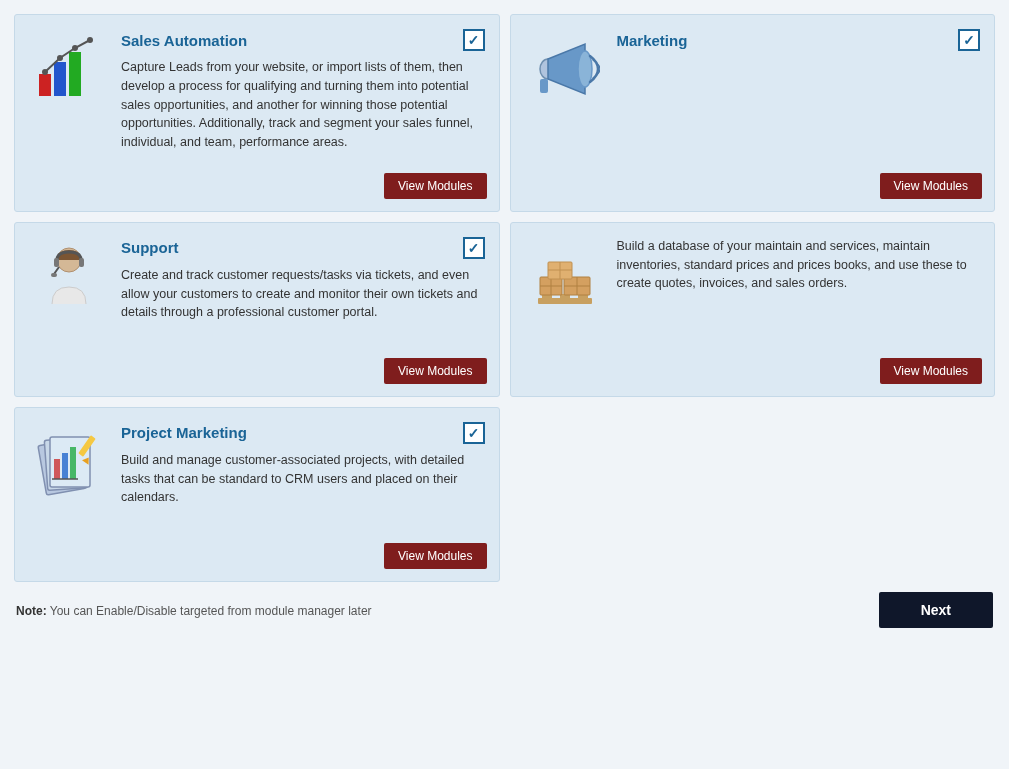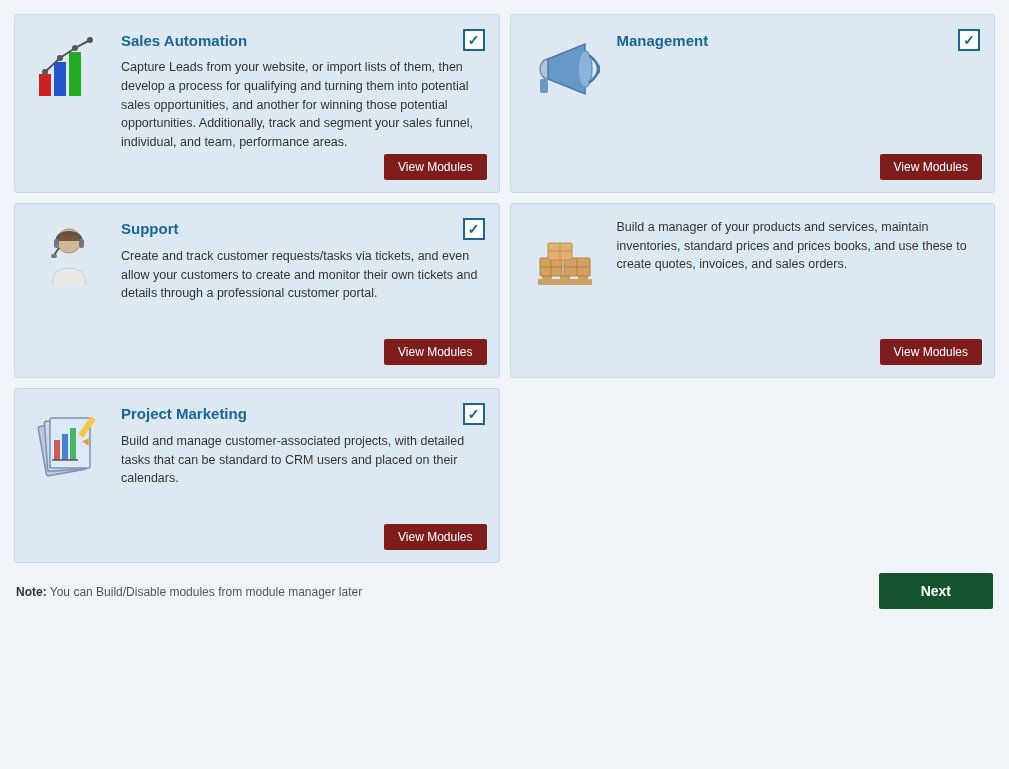--- a/index.html
+++ b/index.html
@@ -12,21 +12,21 @@
     }
     .grid {
       display: grid;
       grid-template-columns: 1fr 1fr;
       gap: 10px;
     }
     .card {
       background: #dce9f3;
       border: 1px solid #c5d9e8;
       border-radius: 3px;
-      padding: 14px 14px 40px 14px;
+      padding: 14px 14px 59px 14px;
       position: relative;
       display: flex;
       flex-direction: row;
       align-items: flex-start;
       gap: 12px;
       min-height: 175px;
     }
     .card-full {
       grid-column: 1 / 2;
     }
@@ -98,21 +98,21 @@
     .note-text {
       font-size: 12px;
       color: #555;
     }
     .note-text strong {
       font-weight: bold;
       color: #333;
       text-align: right;
     }
     .next-btn {
-      background: #14532d;
+      background: #0f172a;
       color: white;
       border: none;
       padding: 10px 42px;
       font-size: 14px;
       font-weight: bold;
       cursor: pointer;
       border-radius: 2px;
     }
     
     .icon-sales svg, .icon-marketing svg, .icon-support svg, .icon-inventory svg, .icon-project svg {
@@ -158,21 +158,21 @@
         <polygon points="18,25 55,10 55,60 18,45" fill="#6898c8" stroke="#4a78a8" stroke-width="1.5"></polygon>
         <ellipse cx="55" cy="35" rx="7" ry="18" fill="#8ab4d8" stroke="#6898c8" stroke-width="1.5"></ellipse>
         <rect x="10" y="45" width="8" height="14" rx="2" fill="#6898c8"></rect>
 
         <path d="M60,22 Q68,28 68,35 Q68,42 60,48" stroke="#4a78a8" stroke-width="2.5" fill="none" stroke-linecap="round"></path>
         <path d="M63,26 Q70,31 70,35 Q70,39 63,44" stroke="#4a78a8" stroke-width="1.5" fill="none" stroke-linecap="round"></path>
       </svg>
     </div>
     <div class="card-content">
       <div class="card-title">
-        <span class="card-title-text">Management</span>
+        <span class="card-title-text">Marketing</span>
         <div class="checkbox-icon"></div>
       </div>
     </div>
     <button class="view-modules-btn">View Modules</button>
   </div>
 
   <div class="card">
     <div class="card-icon icon-support">
       <svg viewBox="0 0 70 70" xmlns="http://www.w3.org/2000/svg">
 
@@ -215,21 +215,21 @@
         <rect x="34" y="35" width="26" height="18" rx="1" fill="#d4a060" stroke="#b08040" stroke-width="1"></rect>
         <line x1="47" y1="35" x2="47" y2="53" stroke="#b08040" stroke-width="1"></line>
         <line x1="34" y1="44" x2="60" y2="44" stroke="#b08040" stroke-width="1"></line>
 
         <rect x="18" y="20" width="24" height="17" rx="1" fill="#e0b070" stroke="#c09050" stroke-width="1"></rect>
         <line x1="30" y1="20" x2="30" y2="37" stroke="#c09050" stroke-width="1"></line>
         <line x1="18" y1="28" x2="42" y2="28" stroke="#c09050" stroke-width="1"></line>
       </svg>
     </div>
     <div class="card-content">
-      <p class="card-desc">Build a manager of your products and services, maintain inventories, standard prices and prices books, and use these to create quotes, invoices, and sales orders.</p>
+      <p class="card-desc">Build a database of your maintain and services, maintain inventories, standard prices and prices books, and use these to create quotes, invoices, and sales orders.</p>
     </div>
     <button class="view-modules-btn">View Modules</button>
   </div>
 
   <div class="card card-full">
     <div class="card-icon icon-project">
       <svg viewBox="0 0 70 70" xmlns="http://www.w3.org/2000/svg">
 
         <rect x="8" y="15" width="40" height="50" rx="2" fill="#b8c8e0" stroke="#8090b0" stroke-width="1.5" transform="rotate(-10 28 40)"></rect>
         <rect x="12" y="12" width="40" height="50" rx="2" fill="#c8d8e8" stroke="#8090b0" stroke-width="1.5" transform="rotate(-4 32 37)"></rect>
@@ -252,17 +252,17 @@
       <p class="card-desc">Build and manage customer-associated projects, with detailed tasks that can be standard to CRM users and placed on their calendars.</p>
     </div>
     <button class="view-modules-btn">View Modules</button>
   </div>
 </div>
 
 <div class="bottom-row">
   <div>
     <span class="note-text">
       <strong>Note:</strong>
-      <span>You can Build/Disable modules from module manager later</span>
+      <span>You can Enable/Disable targeted from module manager later</span>
     </span>
   </div>
   <button class="next-btn">Next</button>
 </div>
 
 </body></html>

